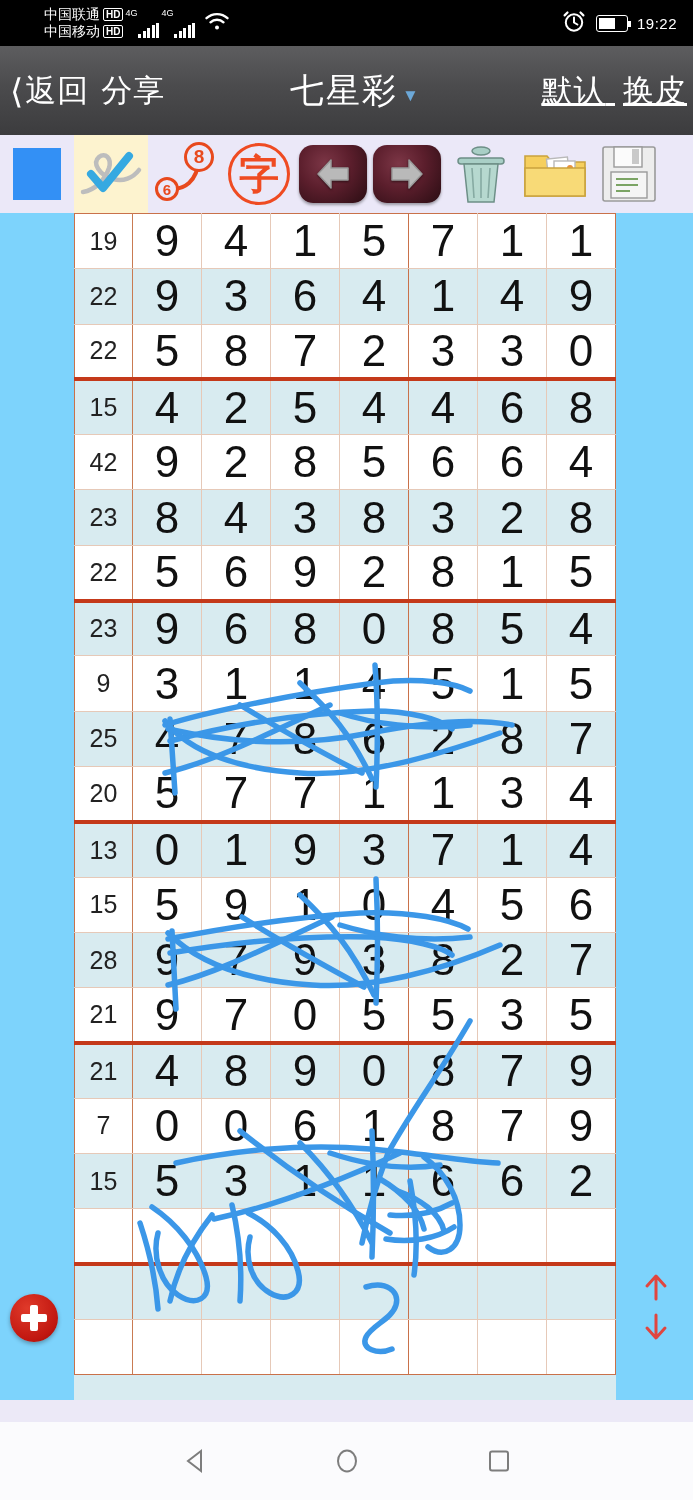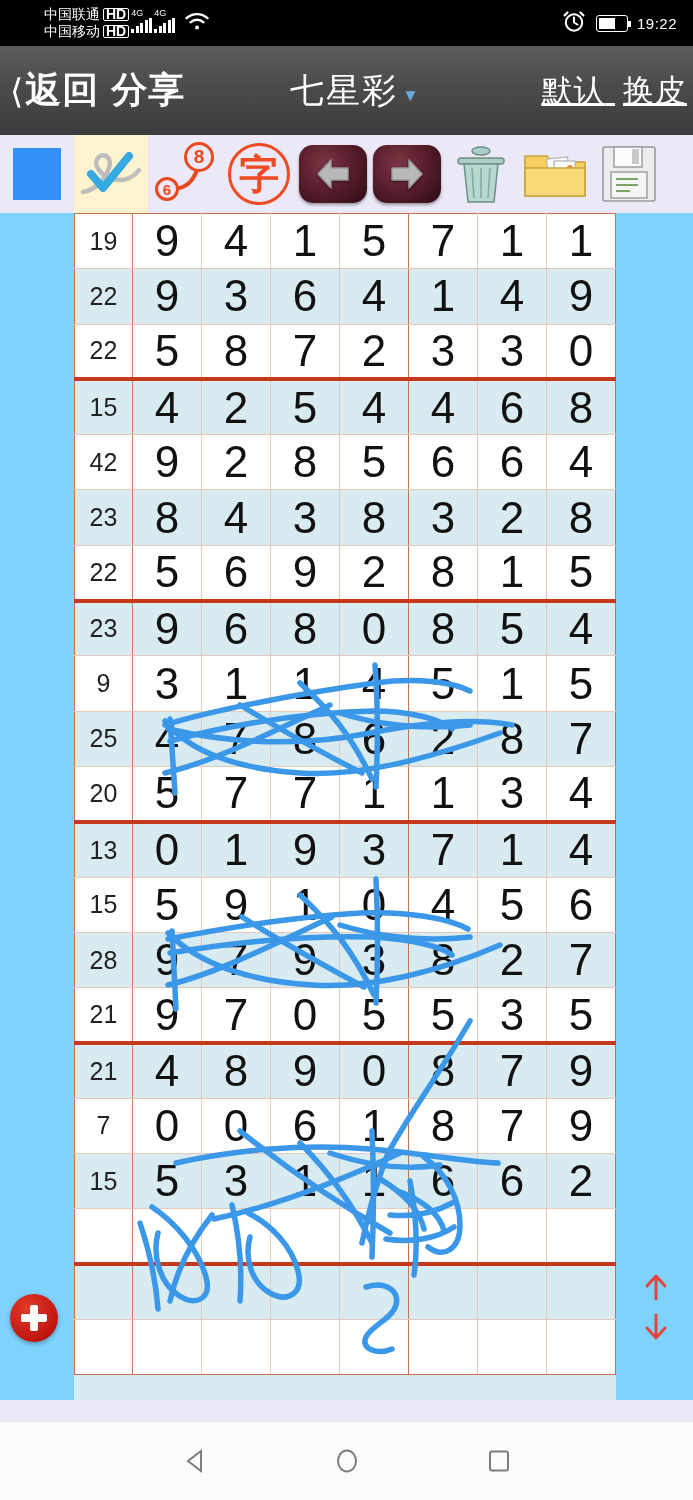--- a/index.html
+++ b/index.html
@@ -15,24 +15,24 @@
   .statusbar{
     height:46px; background:#000; color:#fff;
     display:flex; align-items:center; position:relative;
   }
   .carrier-block{
     display:flex; flex-direction:column; justify-content:center;
     margin-left:44px; font-size:14px; line-height:17px;
   }
   .carrier-row{ display:flex; align-items:center; gap:3px; white-space:nowrap;}
   .hd-badge{
-    border:1.4px solid #fff; border-radius:2px; font-size:14px;
+    border:1.4px solid #fff; border-radius:2px; font-size:10px;
     padding:0 2px; line-height:11px; font-weight:bold;
   }
-  .sig-wrap{ display:flex; align-items:flex-end; margin-left:2px; height:30px;flex-direction:column;}
+  .sig-wrap{ display:flex; align-items:flex-end; margin-left:2px; height:30px;}
   .sig{ display:flex; align-items:flex-end; gap:1.5px; height:15px; }
   .sig i{ display:block; width:3px; background:#fff; }
   .sig i:nth-child(1){height:4px}
   .sig i:nth-child(2){height:7px}
   .sig i:nth-child(3){height:10px}
   .sig i:nth-child(4){height:13px}
   .sig i:nth-child(5){height:15px}
   .g-label{ font-size:9px; align-self:flex-start; margin-right:1px;}
   .statusbar .right{
     position:absolute; right:16px; display:flex; align-items:center; gap:9px;
@@ -48,21 +48,21 @@
   .batt i{ display:block; height:100%; width:62%; background:#fff;}
 
   
   .titlebar{
     height:89px;
     background:linear-gradient(180deg,#5d5d5f 0%,#4b4b4d 45%,#3c3c3e 100%);
     display:flex; align-items:center; position:relative; color:#fff;
   }
   .tb-left{ display:flex; align-items:center; margin-left:10px; gap:2px;}
   .chev-back{ font-size:34px; line-height:34px; font-weight:300; }
-  .tb-left-text{ font-size:36px; letter-spacing:1px;font-weight:bold;}
+  .tb-left-text{ font-size:31px; letter-spacing:1px;}
   .tb-title-wrap{
     position:absolute; left:16px; right:0; text-align:center;
     display:flex; align-items:center; justify-content:center; gap:4px;
     pointer-events:none;
   }
   .tb-title{ font-size:34px; letter-spacing:2px;}
   .tb-caret{ color:#6ca8d8; font-size:17px; margin-top:10px;}
   .tb-right{ position:absolute; right:6px; font-size:31px; letter-spacing:1px;text-decoration:underline;}
 
   

